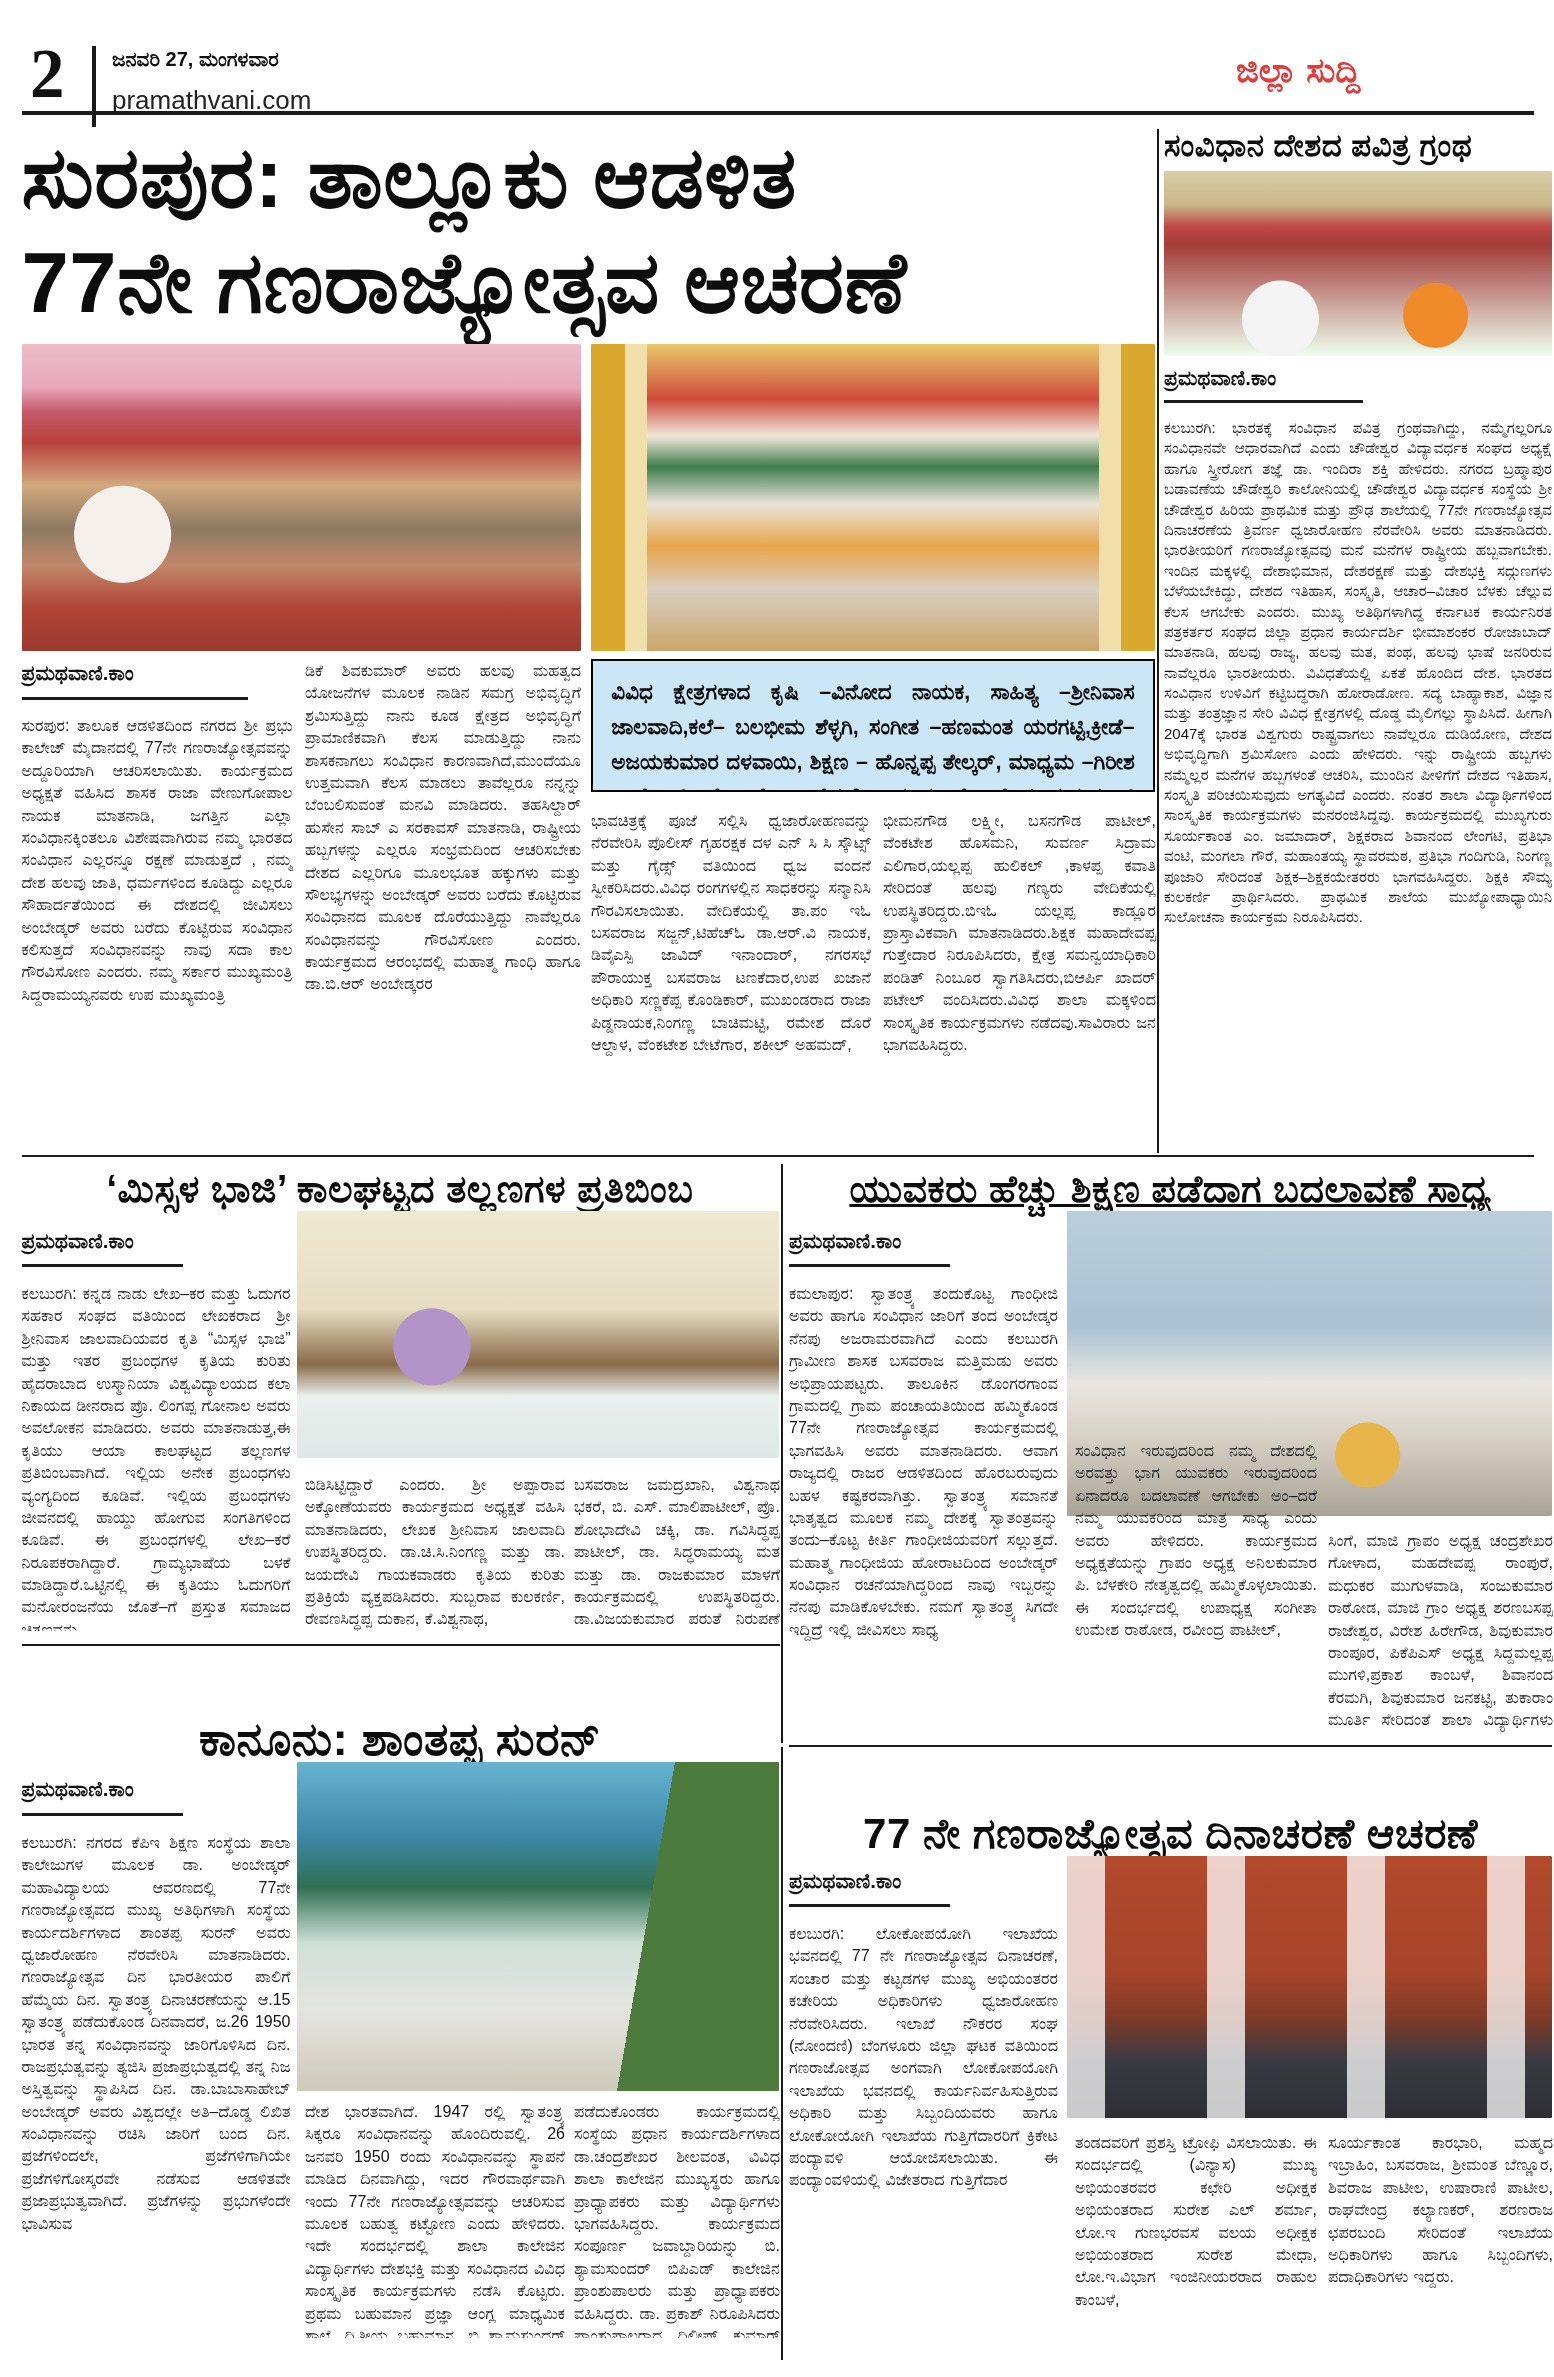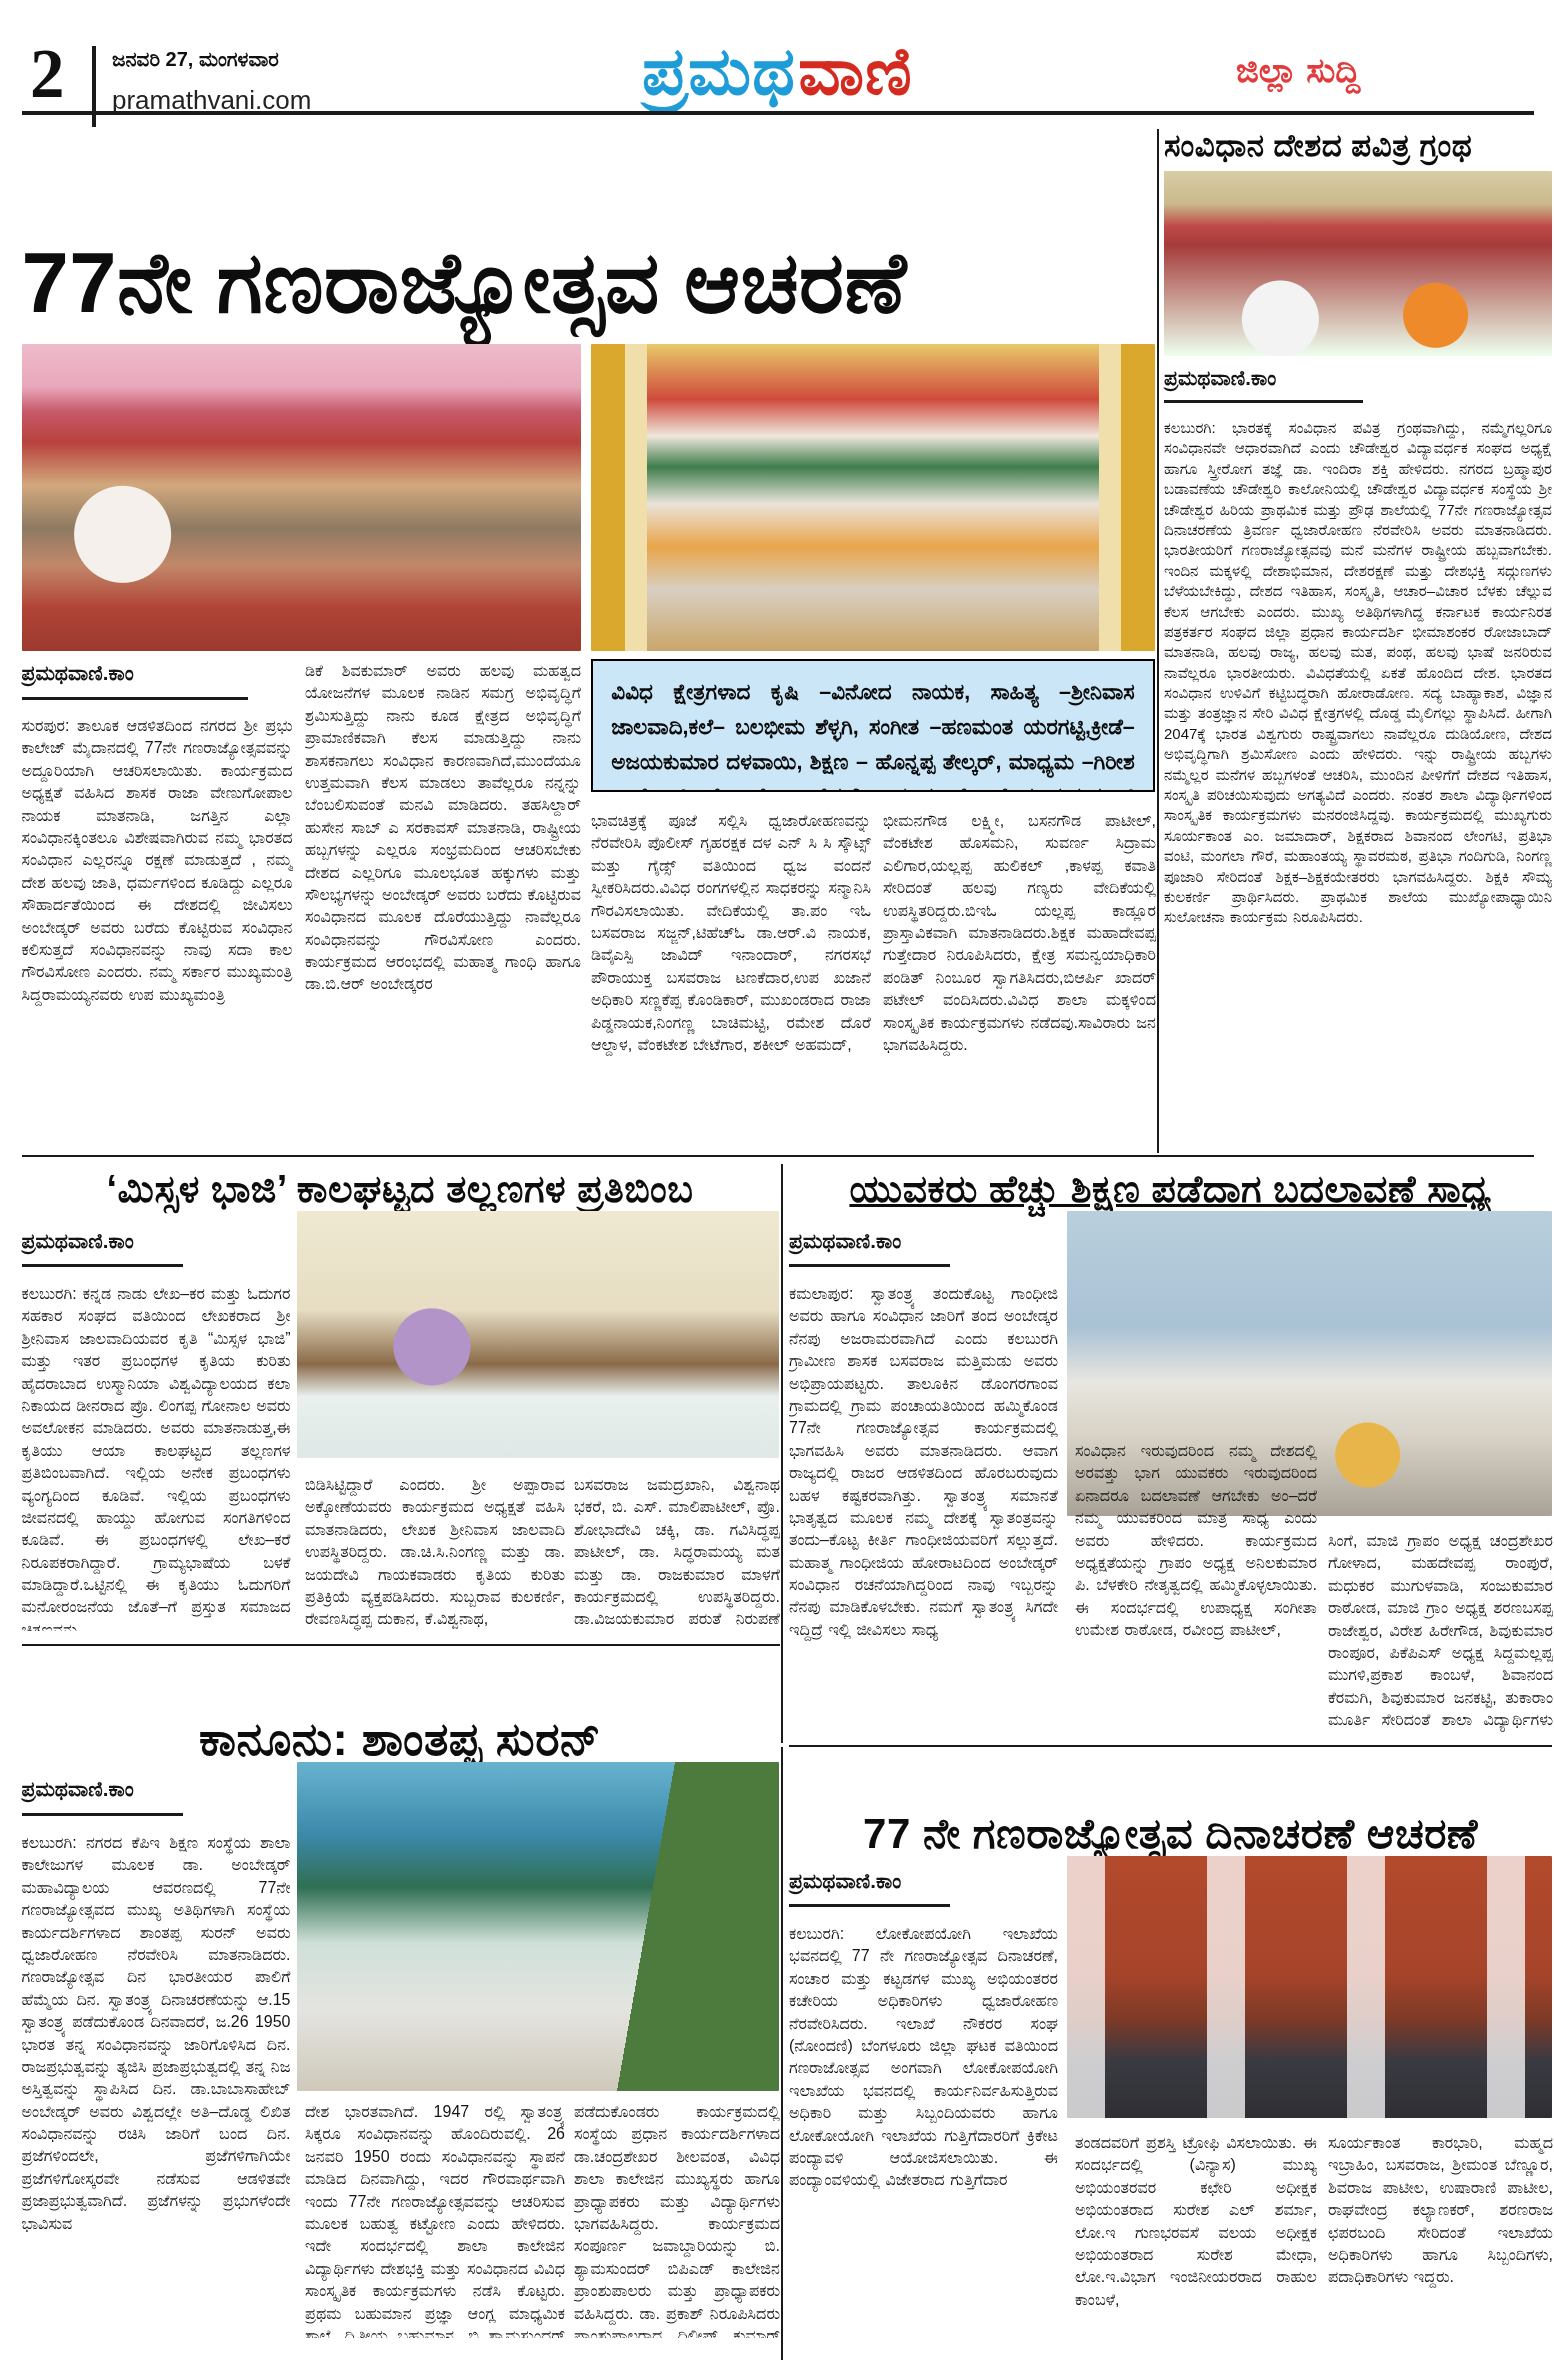--- a/index.html
+++ b/index.html
@@ -45,29 +45,26 @@
 </head>
 <body>
 
 <div id="paper">
 
   <div class="abs" style="left:30px;top:40px;font-family:'Liberation Serif',serif;font-weight:700;font-size:69px;line-height:1;">2</div>
   <div class="abs rule" style="left:92px;top:46px;width:3.8px;height:81px;"></div>
   <div class="abs" style="left:112px;top:48px;font-weight:700;font-size:20px;">ಜನವರಿ 27, ಮಂಗಳವಾರ</div>
   <div class="abs" style="left:112px;top:85px;font-size:26px;color:#222;">pramathvani.com</div>
 
-  <div class="abs" style="left:0;top:33px;width:1555px;text-align:center;">
-    <span class="mast" style="color:#1E9CD7;">ಪ್ರಮಥ</span>
-    <span class="mast" style="color:#D42A20;">ವಾಣಿ</span>
-  </div>
 
   <div class="abs" style="left:1236px;top:51px;width:301px;font-weight:900;font-size:34px;color:#E23B3B;">ಜಿಲ್ಲಾ ಸುದ್ದಿ</div>
 
   <div class="abs rule" style="left:21.5px;top:111px;width:1512px;height:4.3px;"></div>
 
+  <div class="abs headline" style="left:21.5px;top:130px;width:1129px;font-size:85px;">ಸುರಪುರ: ತಾಲ್ಲೂಕು ಆಡಳಿತ</div>
   <div class="abs headline" style="left:21.5px;top:235px;width:1129px;font-size:85px;">77ನೇ ಗಣರಾಜ್ಯೋತ್ಸವ ಆಚರಣೆ</div>
 
   <div class="abs photo ph-speech" style="left:21.5px;top:344px;width:559px;height:307px;"></div>
   <div class="abs photo ph-stage" style="left:591px;top:344px;width:564px;height:307px;"></div>
 
   <div class="abs byline" style="left:21.5px;top:662px;">ಪ್ರಮಥವಾಣಿ.ಕಾಂ</div>
   <div class="abs bylinerule" style="left:21.5px;top:697px;width:226px;"></div>
 
   <div class="abs col" style="left:21.5px;top:715px;width:271px;height:441px;">ಸುರಪುರ: ತಾಲೂಕ ಆಡಳಿತದಿಂದ ನಗರದ ಶ್ರೀ ಪ್ರಭು ಕಾಲೇಜ್ ಮೈದಾನದಲ್ಲಿ 77ನೇ ಗಣರಾಜ್ಯೋತ್ಸವವನ್ನು ಅದ್ದೂರಿಯಾಗಿ ಆಚರಿಸಲಾಯಿತು. ಕಾರ್ಯಕ್ರಮದ ಅಧ್ಯಕ್ಷತೆ ವಹಿಸಿದ ಶಾಸಕ ರಾಜಾ ವೇಣುಗೋಪಾಲ ನಾಯಕ ಮಾತನಾಡಿ, ಜಗತ್ತಿನ ಎಲ್ಲಾ ಸಂವಿಧಾನಕ್ಕಿಂತಲೂ ವಿಶೇಷವಾಗಿರುವ ನಮ್ಮ ಭಾರತದ ಸಂವಿಧಾನ ಎಲ್ಲರನ್ನೂ ರಕ್ಷಣೆ ಮಾಡುತ್ತದೆ , ನಮ್ಮ ದೇಶ ಹಲವು ಜಾತಿ, ಧರ್ಮಗಳಿಂದ ಕೂಡಿದ್ದು ಎಲ್ಲರೂ ಸೌಹಾರ್ದತೆಯಿಂದ ಈ ದೇಶದಲ್ಲಿ ಜೀವಿಸಲು ಅಂಬೇಡ್ಕರ್ ಅವರು ಬರೆದು ಕೊಟ್ಟಿರುವ ಸಂವಿಧಾನ ಕಲಿಸುತ್ತದೆ ಸಂವಿಧಾನವನ್ನು ನಾವು ಸದಾ ಕಾಲ ಗೌರವಿಸೋಣ ಎಂದರು. ನಮ್ಮ ಸರ್ಕಾರ ಮುಖ್ಯಮಂತ್ರಿ ಸಿದ್ದರಾಮಯ್ಯನವರು ಉಪ ಮುಖ್ಯಮಂತ್ರಿ</div>
   <div class="abs col" style="left:305px;top:660px;width:276px;height:496px;">ಡಿಕೆ ಶಿವಕುಮಾರ್ ಅವರು ಹಲವು ಮಹತ್ವದ ಯೋಜನೆಗಳ ಮೂಲಕ ನಾಡಿನ ಸಮಗ್ರ ಅಭಿವೃದ್ಧಿಗೆ ಶ್ರಮಿಸುತ್ತಿದ್ದು ನಾನು ಕೂಡ ಕ್ಷೇತ್ರದ ಅಭಿವೃದ್ಧಿಗೆ ಪ್ರಾಮಾಣಿಕವಾಗಿ ಕೆಲಸ ಮಾಡುತ್ತಿದ್ದು ನಾನು ಶಾಸಕನಾಗಲು ಸಂವಿಧಾನ ಕಾರಣವಾಗಿದೆ,ಮುಂದೆಯೂ ಉತ್ತಮವಾಗಿ ಕೆಲಸ ಮಾಡಲು ತಾವೆಲ್ಲರೂ ನನ್ನನ್ನು ಬೆಂಬಲಿಸುವಂತೆ ಮನವಿ ಮಾಡಿದರು. ತಹಸಿಲ್ದಾರ್ ಹುಸೇನ ಸಾಬ್ ಎ ಸರಕಾವಸ್ ಮಾತನಾಡಿ, ರಾಷ್ಟ್ರೀಯ ಹಬ್ಬಗಳನ್ನು ಎಲ್ಲರೂ ಸಂಭ್ರಮದಿಂದ ಆಚರಿಸಬೇಕು ದೇಶದ ಎಲ್ಲರಿಗೂ ಮೂಲಭೂತ ಹಕ್ಕುಗಳು ಮತ್ತು ಸೌಲಭ್ಯಗಳನ್ನು ಅಂಬೇಡ್ಕರ್ ಅವರು ಬರೆದು ಕೊಟ್ಟಿರುವ ಸಂವಿಧಾನದ ಮೂಲಕ ದೊರೆಯುತ್ತಿದ್ದು ನಾವೆಲ್ಲರೂ ಸಂವಿಧಾನವನ್ನು ಗೌರವಿಸೋಣ ಎಂದರು. ಕಾರ್ಯಕ್ರಮದ ಆರಂಭದಲ್ಲಿ ಮಹಾತ್ಮ ಗಾಂಧಿ ಹಾಗೂ ಡಾ.ಬಿ.ಆರ್ ಅಂಬೇಡ್ಕರರ</div>

